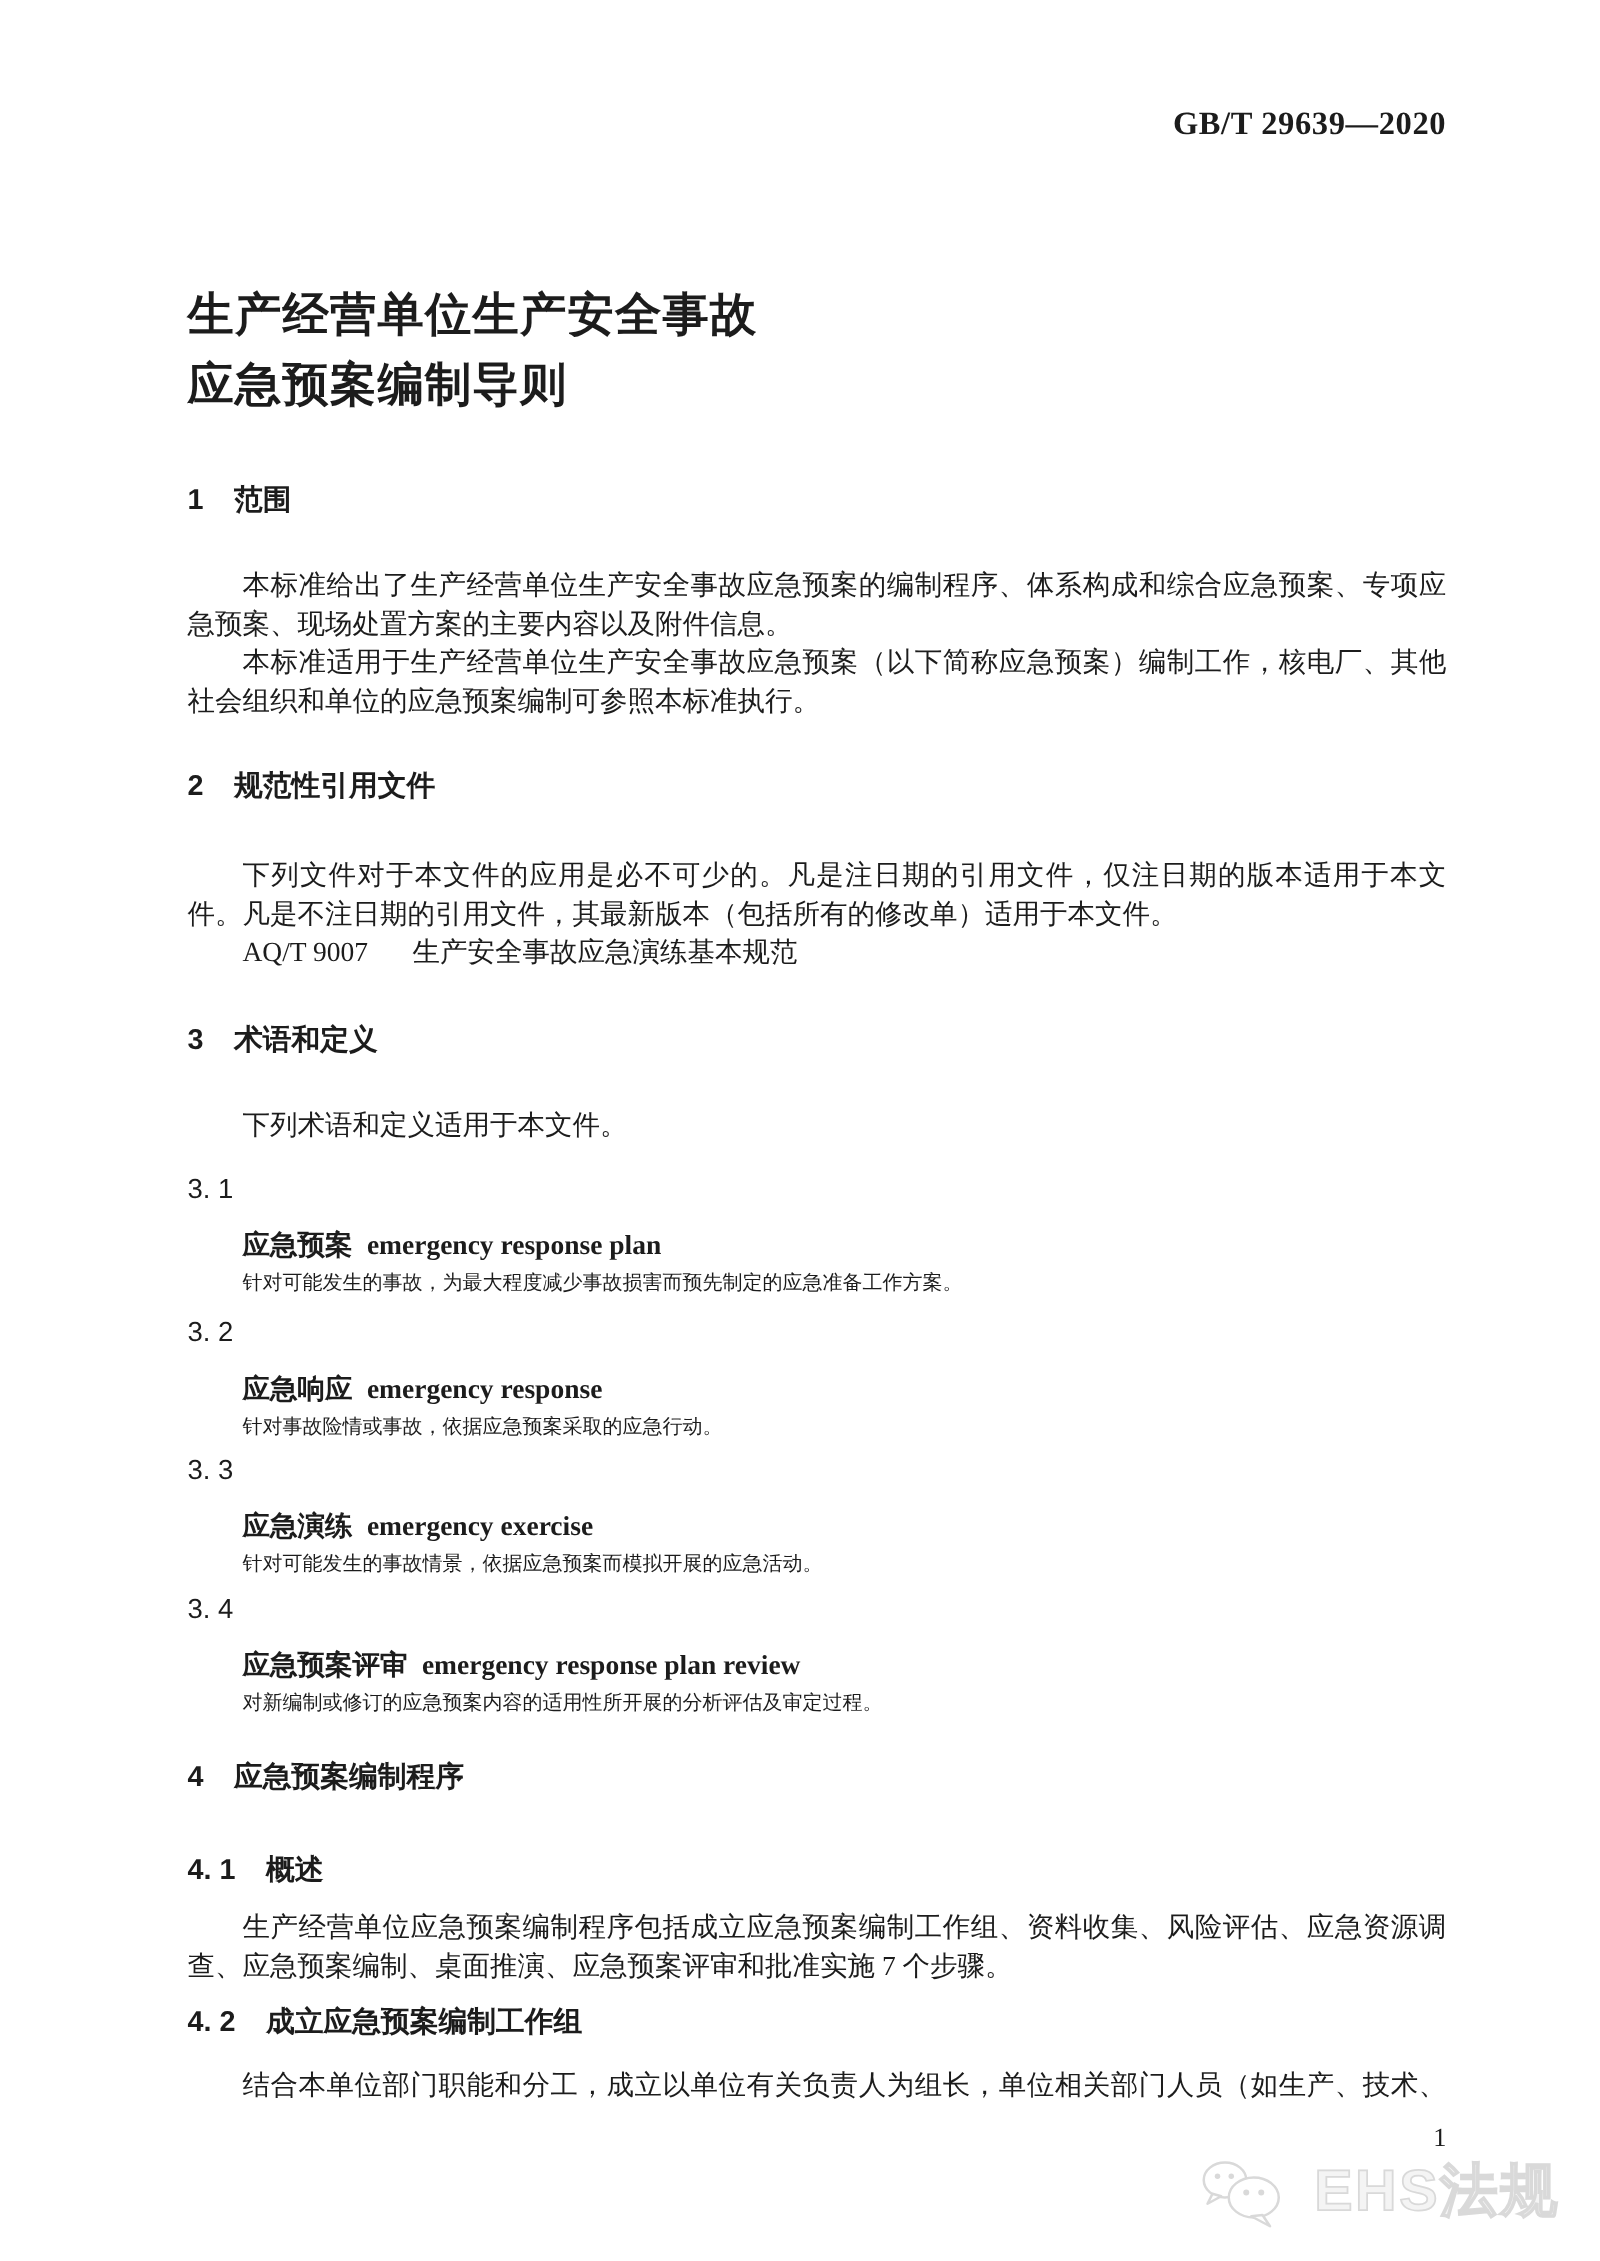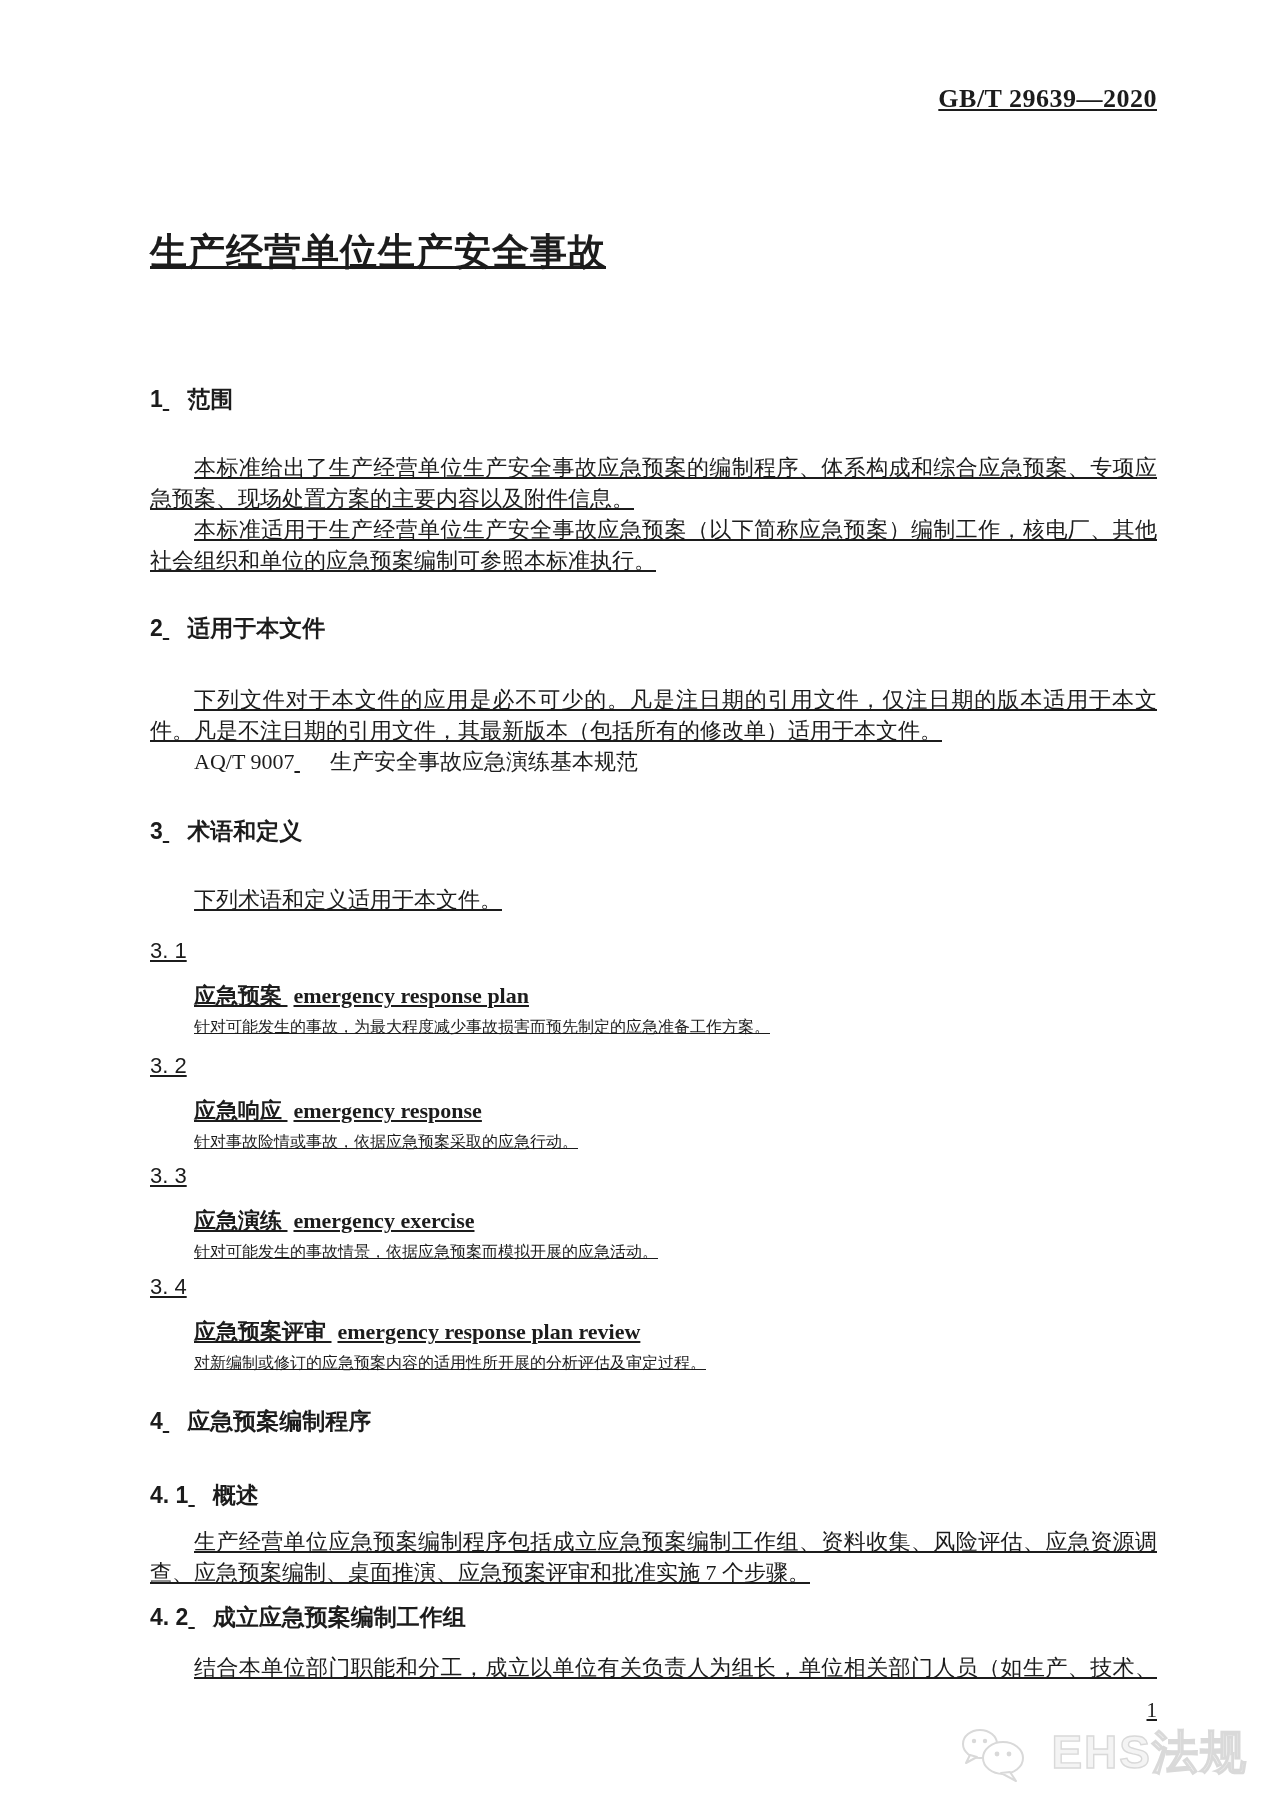--- a/index.html
+++ b/index.html
@@ -4,21 +4,21 @@
 <style>
   html,body{margin:0;padding:0;background:#ffffff;}
   .page{
     position:relative;
     width:1280px;height:1809px;
     background:#ffffff;
     color:#1c1c1c;
     font-family:"Liberation Serif","DejaVu Serif",serif;
     overflow:hidden;
   }
-  .abs{position:absolute;left:150px;width:1007px;text-decoration:underline;}
+  .abs{position:absolute;left:150px;width:1007px;}
 
   .doc-code{
     top:84px;
     text-align:right;
     font-weight:bold;
     font-size:26px;
     letter-spacing:.5px;
   }
   .doc-title{
     top:224px;
@@ -95,34 +95,35 @@
 </style>
 </head>
 <body>
 
 <div class="page">
 
   <div class="abs doc-code">GB/T 29639—2020</div>
 
   <div class="abs doc-title">
     <div>生产经营单位生产安全事故</div>
+    <div>应急预案编制导则</div>
   </div>
 
   <div class="abs h1" style="top:388px">
     <span class="h-num">1</span>
     <span class="h-title">范围</span>
   </div>
   <div class="abs body-text" style="top:452px">
     <p>本标准给出了生产经营单位生产安全事故应急预案的编制程序、体系构成和综合应急预案、专项应急预案、现场处置方案的主要内容以及附件信息。</p>
     <p>本标准适用于生产经营单位生产安全事故应急预案（以下简称应急预案）编制工作，核电厂、其他社会组织和单位的应急预案编制可参照本标准执行。</p>
   </div>
 
   <div class="abs h1" style="top:617px">
     <span class="h-num">2</span>
-    <span class="h-title">适用于本文件</span>
+    <span class="h-title">规范性引用文件</span>
   </div>
   <div class="abs body-text" style="top:684px">
     <p>下列文件对于本文件的应用是必不可少的。凡是注日期的引用文件，仅注日期的版本适用于本文件。凡是不注日期的引用文件，其最新版本（包括所有的修改单）适用于本文件。</p>
     <p class="ref-line" style="text-indent:0">
       <span class="ref-code">AQ/T 9007</span>
       <span class="ref-title">生产安全事故应急演练基本规范</span>
     </p>
   </div>
 
   <div class="abs h1" style="top:820px">

